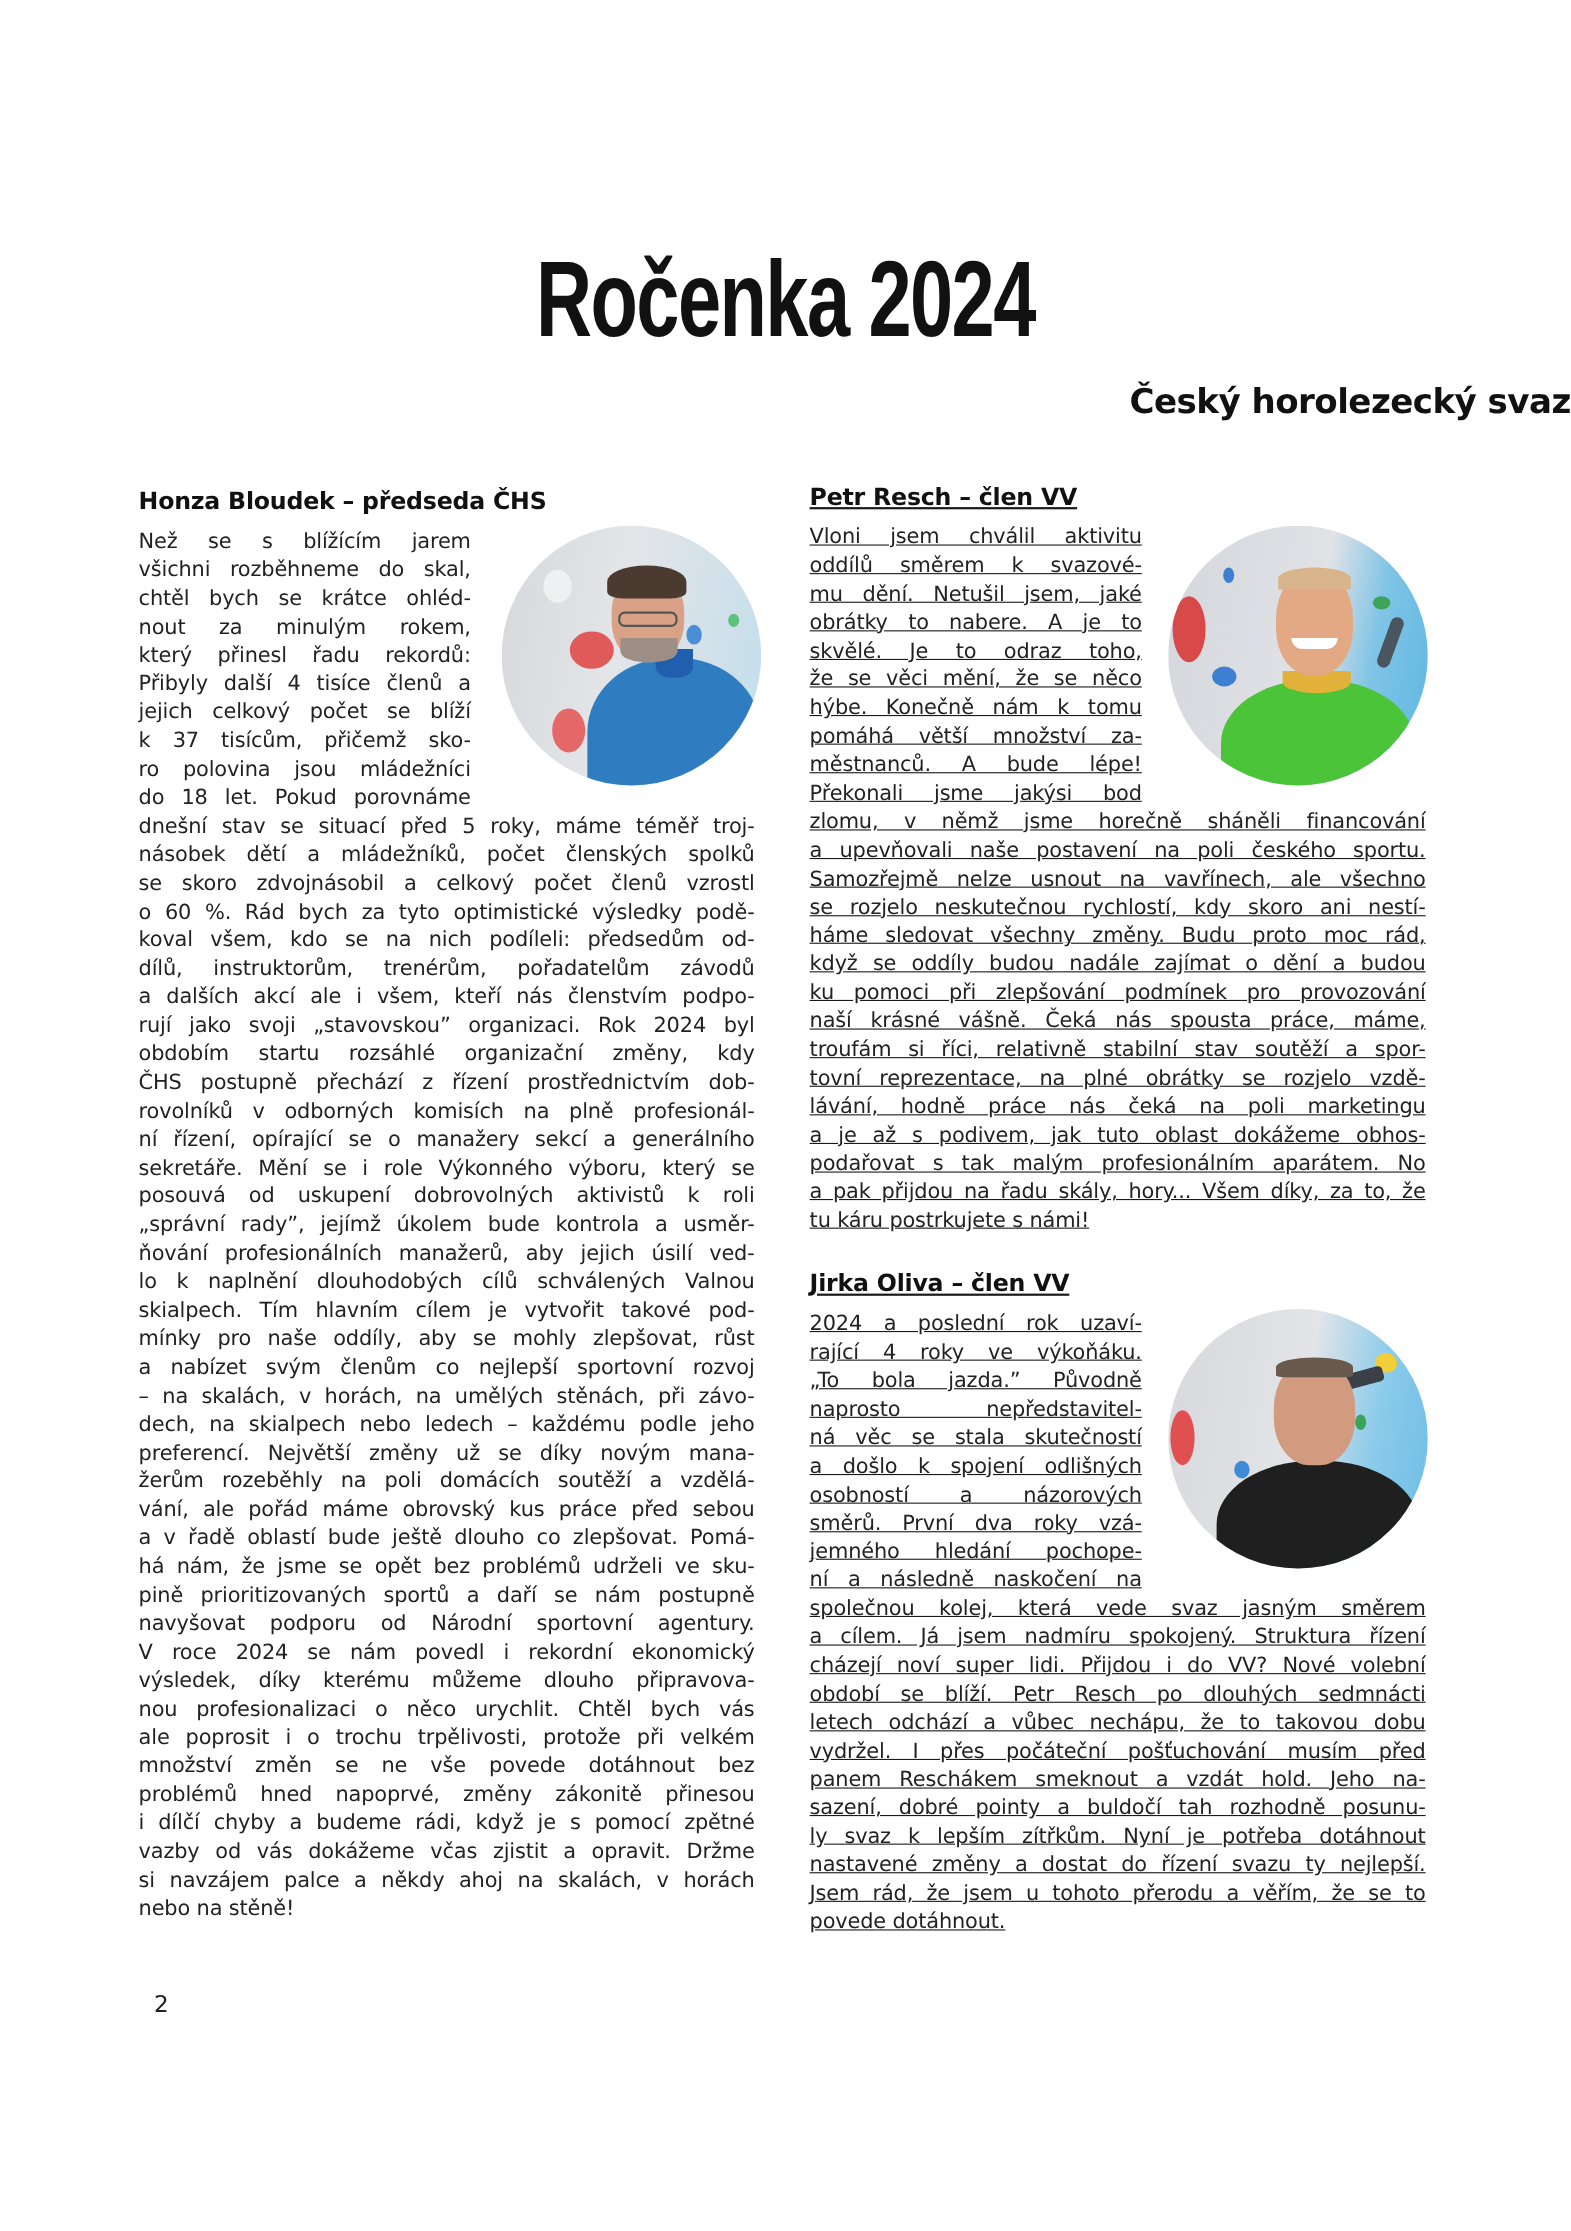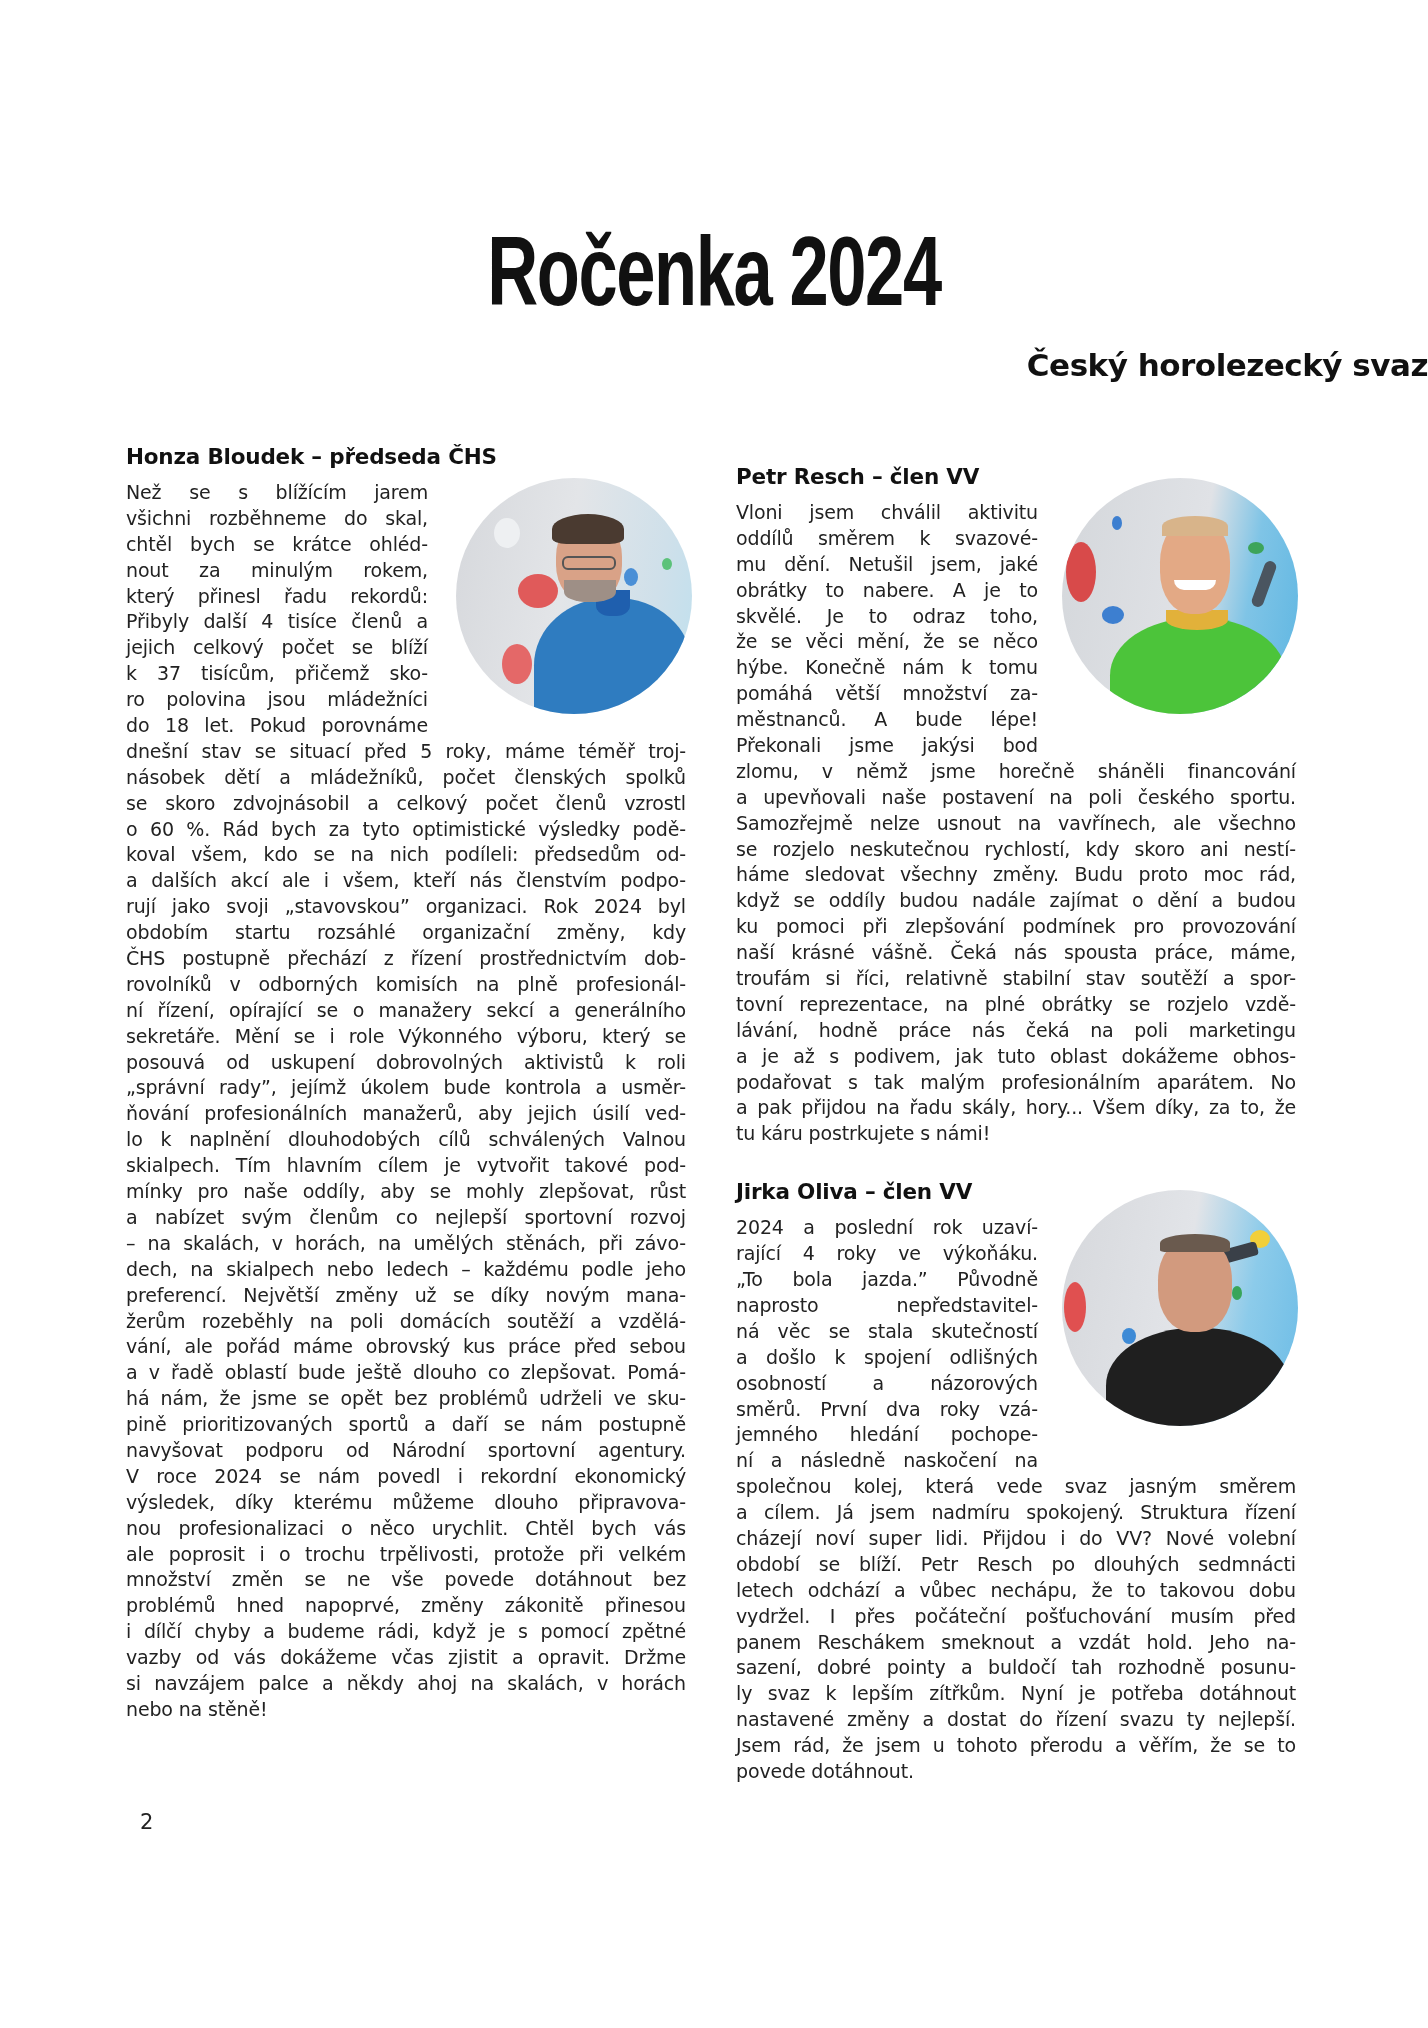--- a/index.html
+++ b/index.html
@@ -5,21 +5,21 @@
   html, body { margin: 0; padding: 0; background: #ffffff; }
   body { width: 1428px; height: 2028px; position: relative; overflow: hidden;
          font-family: "DejaVu Sans", "Liberation Sans", sans-serif; color: #1a1a1a; }
   .title { position: absolute; left: 0; width: 1428px; top: 222px; text-align: center;
            font-family: "Liberation Sans", sans-serif; font-weight: bold; font-size: 98px;
            letter-spacing: -2px; color: #111; transform: scaleX(0.72); transform-origin: center; line-height: 1; }
   .subtitle { position: absolute; left: 0; width: 1428px; top: 347px; text-align: right;
               font-family: "DejaVu Sans", sans-serif; font-weight: bold; font-size: 31px; color: #111; letter-spacing: -0.5px; }
   .col { position: absolute; width: 560px; }
   .col.left { left: 126px; top: 440px; }
-  .col.right { left: 736px; top: 460px; }
+  .col.right { left: 736px; top: 436px; text-decoration: underline; }
   .heading { font-family: "DejaVu Sans", sans-serif; font-weight: bold; font-size: 21.5px; color: #111;
              height: 34px; line-height: 34px; margin: 0; white-space: nowrap; letter-spacing: -0.2px; }
   .lines { margin-top: 6px; }
   .line { font-size: 19px; line-height: 25.9px; height: 25.9px; white-space: nowrap;
           text-align: justify; text-align-last: justify; overflow: visible; color: #222; letter-spacing: -0.15px; }
   .line.short { width: 302px; }
   .line.full { width: 560px; }
   .line.last { text-align-last: left; }
   .photo { position: absolute; width: 236px; height: 236px; border-radius: 50%; overflow: hidden; }
   .photo .bg { position: absolute; inset: 0; }
@@ -49,20 +49,21 @@
       <div class="line short">Přibyly další 4 tisíce členů a</div>
       <div class="line short">jejich celkový počet se blíží</div>
       <div class="line short">k 37 tisícům, přičemž sko-</div>
       <div class="line short">ro polovina jsou mládežníci</div>
       <div class="line short">do 18 let. Pokud porovnáme</div>
       <div class="line full">dnešní stav se situací před 5 roky, máme téměř troj-</div>
       <div class="line full">násobek dětí a mládežníků, počet členských spolků</div>
       <div class="line full">se skoro zdvojnásobil a celkový počet členů vzrostl</div>
       <div class="line full">o 60 %. Rád bych za tyto optimistické výsledky podě-</div>
       <div class="line full">koval všem, kdo se na nich podíleli: předsedům od-</div>
+      <div class="line full">dílů, instruktorům, trenérům, pořadatelům závodů</div>
       <div class="line full">a dalších akcí ale i všem, kteří nás členstvím podpo-</div>
       <div class="line full">rují jako svoji „stavovskou” organizaci. Rok 2024 byl</div>
       <div class="line full">obdobím startu rozsáhlé organizační změny, kdy</div>
       <div class="line full">ČHS postupně přechází z řízení prostřednictvím dob-</div>
       <div class="line full">rovolníků v odborných komisích na plně profesionál-</div>
       <div class="line full">ní řízení, opírající se o manažery sekcí a generálního</div>
       <div class="line full">sekretáře.  Mění se i role Výkonného výboru, který se</div>
       <div class="line full">posouvá od uskupení dobrovolných aktivistů k roli</div>
       <div class="line full">„správní rady”, jejímž úkolem bude kontrola a usměr-</div>
       <div class="line full">ňování profesionálních manažerů, aby jejich úsilí ved-</div>

